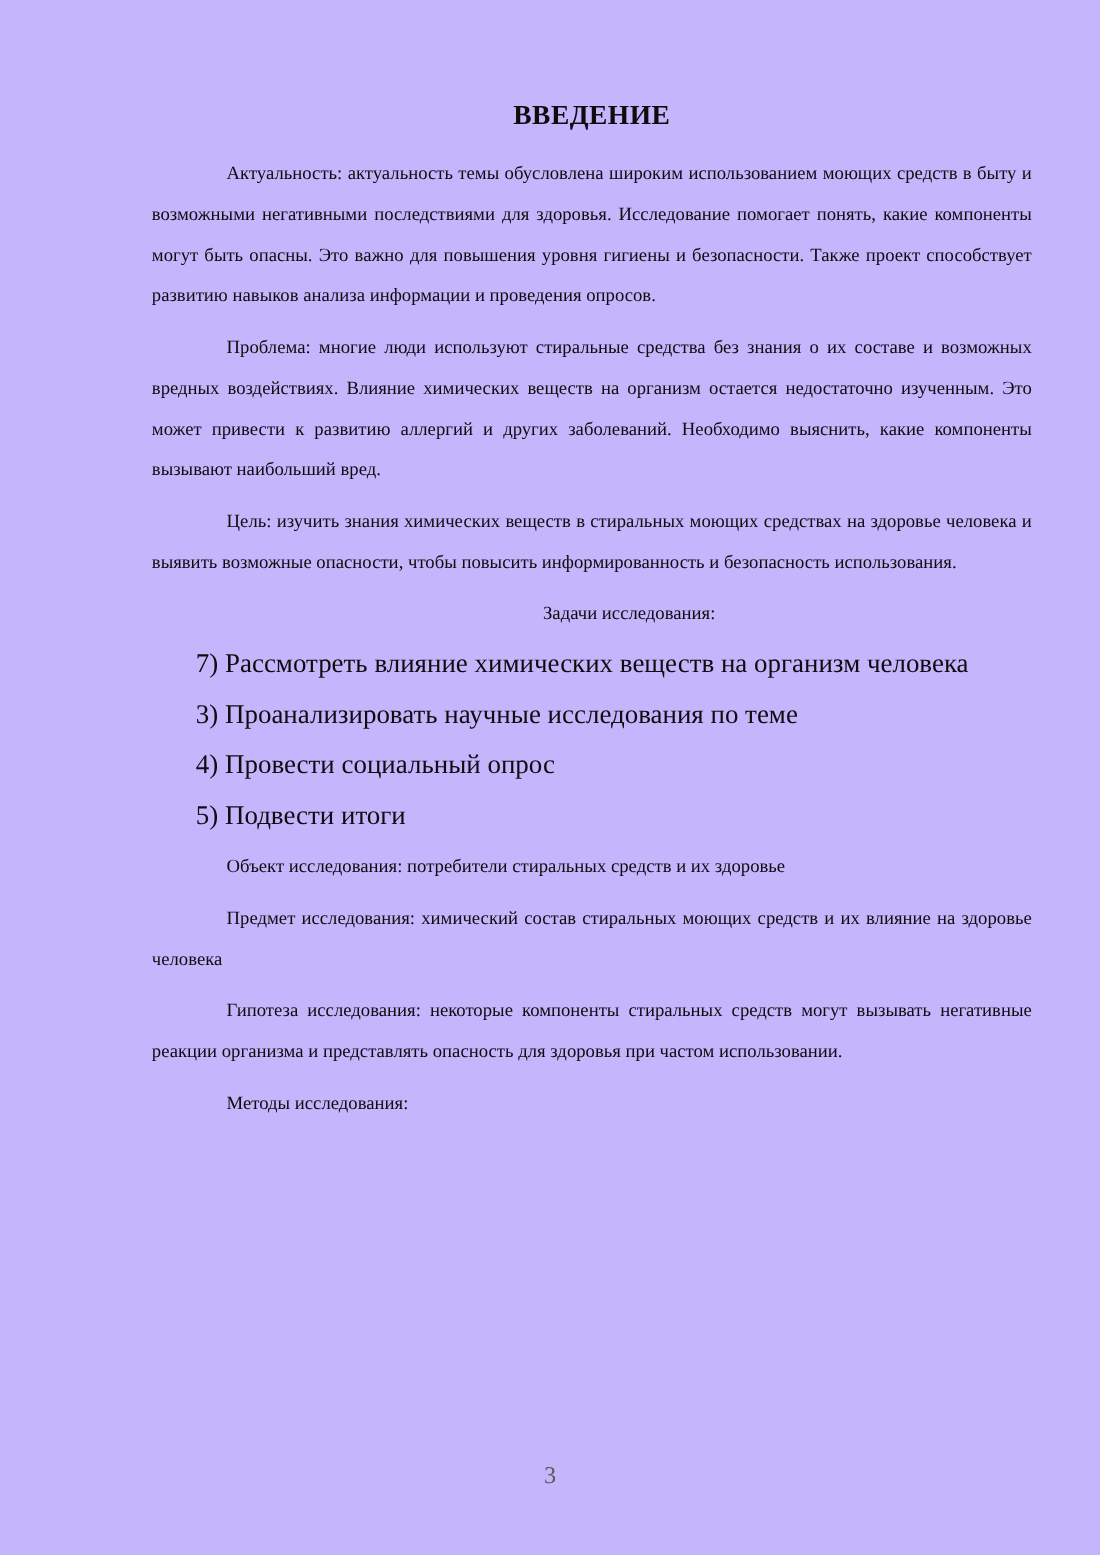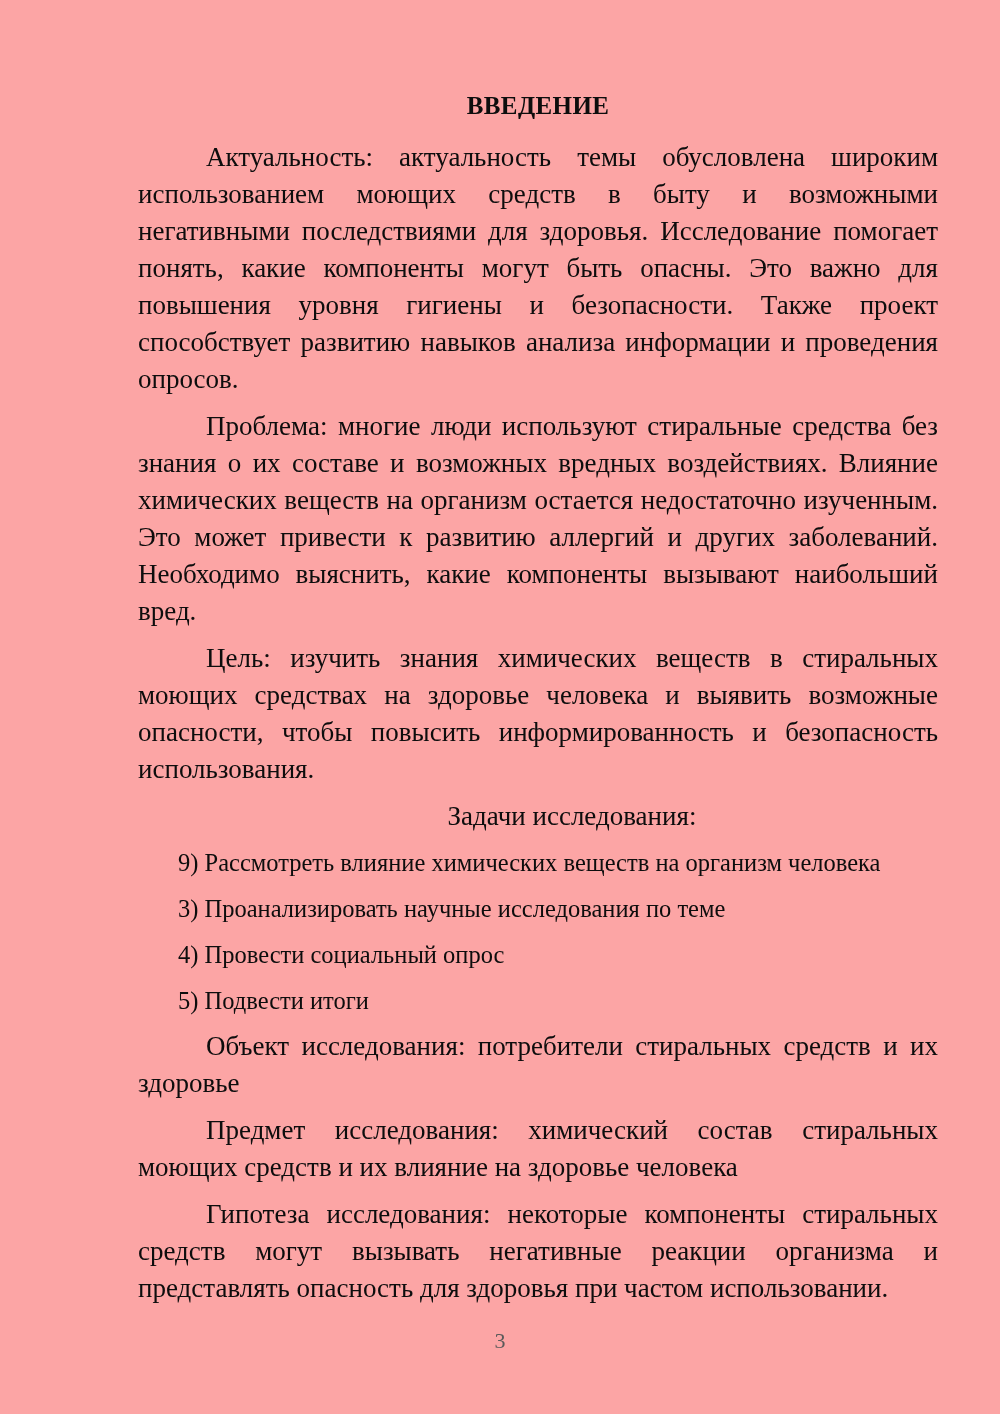--- a/index.html
+++ b/index.html
@@ -5,42 +5,42 @@
 <style>
   html, body {
     margin: 0;
     padding: 0;
     background: #ffffff;
   }
   .page {
     position: relative;
     width: 1000px;
     height: 1414px;
-    background: #fca5a5;
+    background: #c4b5fd;
     overflow: hidden;
     font-family: "Liberation Serif", "DejaVu Serif", serif;
     color: #0d0d0d;
     box-sizing: border-box;
   }
   .content {
     position: absolute;
     left: 138px;
     top: 88px;
     width: 800px;
   }
   .doc-title {
     font-size: 25px;
     font-weight: bold;
     text-align: center;
     letter-spacing: 0.4px;
     line-height: 36px;
     margin: 0 0 15px 0;
   }
   .para {
-    font-size: 27px;
+    font-size: 17px;
     line-height: 37px;
     text-align: justify;
     text-justify: inter-word;
     text-indent: 68px;
     margin: 0 0 10px 0;
     hyphens: none;
   }
   .para:last-of-type {
     margin-bottom: 0;
   }
@@ -89,30 +89,31 @@
 
     <p class="para">Актуальность: актуальность темы обусловлена широким использованием моющих средств в быту и возможными негативными последствиями для здоровья. Исследование помогает понять, какие компоненты могут быть опасны. Это важно для повышения уровня гигиены и безопасности. Также проект способствует развитию навыков анализа информации и проведения опросов.</p>
 
     <p class="para">Проблема: многие люди используют стиральные средства без знания о их составе и возможных вредных воздействиях. Влияние химических веществ на организм остается недостаточно изученным. Это может привести к развитию аллергий и других заболеваний. Необходимо выяснить, какие компоненты вызывают наибольший вред.</p>
 
     <p class="para">Цель: изучить знания химических веществ в стиральных моющих средствах на здоровье человека и выявить возможные опасности, чтобы повысить информированность и безопасность использования.</p>
 
     <p class="para para-plain section-lead">Задачи исследования:</p>
 
     <ol class="list">
-      <li class="list-item">9) Рассмотреть влияние химических веществ на организм человека</li>
+      <li class="list-item">7) Рассмотреть влияние химических веществ на организм человека</li>
       <li class="list-item">3) Проанализировать научные исследования по теме</li>
       <li class="list-item">4) Провести социальный опрос</li>
       <li class="list-item last">5) Подвести итоги</li>
     </ol>
 
     <p class="para">Объект исследования: потребители стиральных средств и их здоровье</p>
 
     <p class="para">Предмет исследования: химический состав стиральных моющих средств и их влияние на здоровье человека</p>
 
     <p class="para">Гипотеза исследования: некоторые компоненты стиральных средств могут вызывать негативные реакции организма и представлять опасность для здоровья при частом использовании.</p>
 
+    <p class="para para-plain">Методы исследования:</p>
 
   </div>
 
   <div class="page-number">3</div>
 
 </div>
 
 </body></html>

